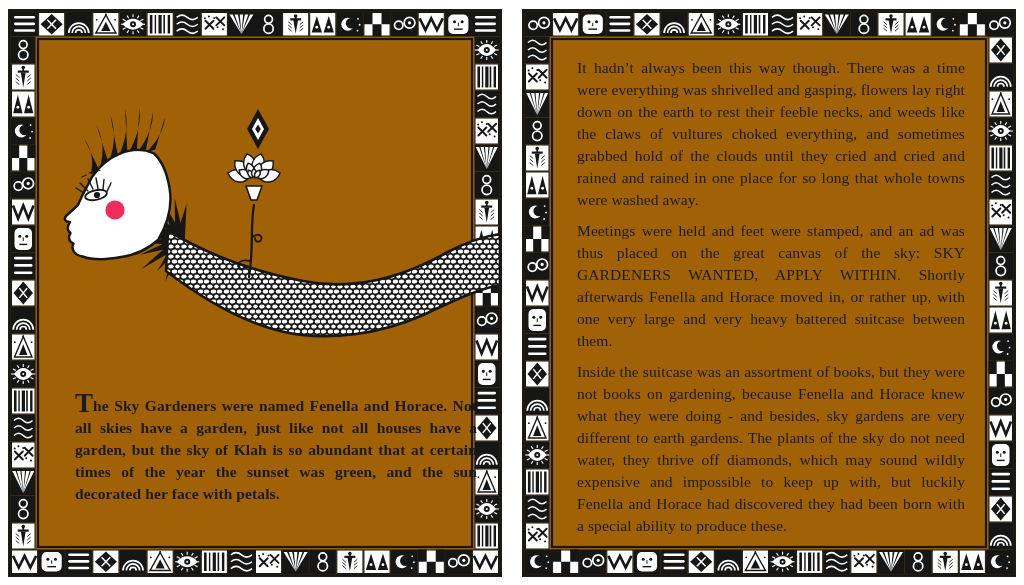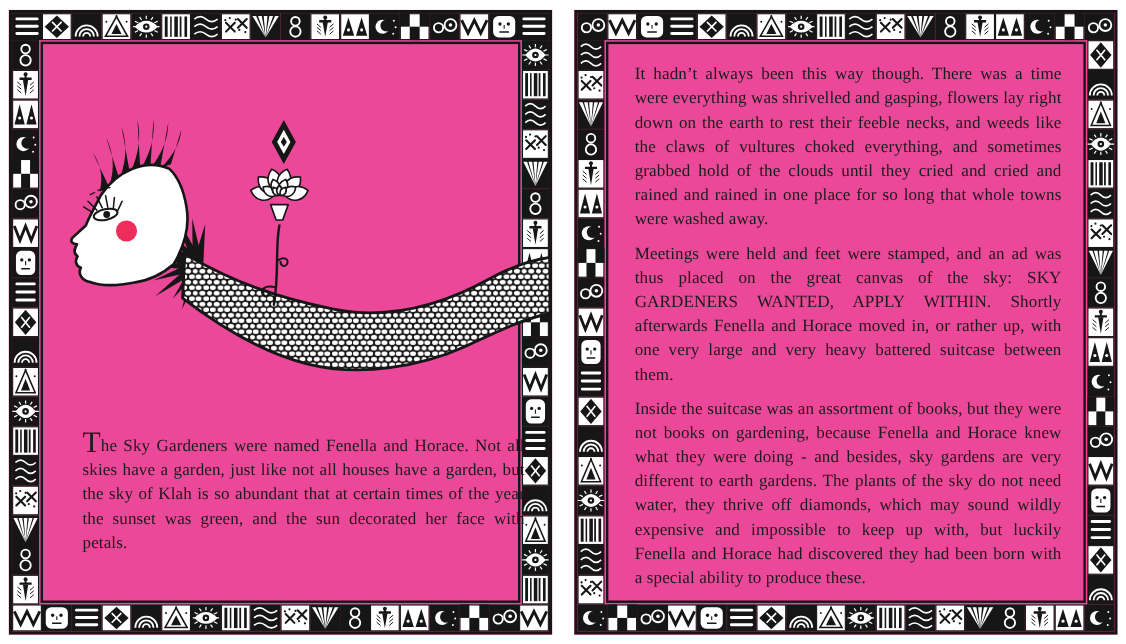--- a/index.html
+++ b/index.html
@@ -1,21 +1,21 @@
 <!DOCTYPE html>
 <html style="--ink: #1b1b1b; --accent: #ed2d5c;"><head>
 <meta charset="utf-8">
 <style>
   html,body{margin:0;padding:0;background:#ffffff;}
   body{width:1024px;height:585px;overflow:hidden;font-family:"Liberation Serif", serif;}
   .spread{width:1024px;height:585px;box-sizing:border-box;display:flex;gap:20px;padding:9px 8px 8px 8px;background:#ffffff;}
-  .page{position:relative;flex:0 0 494px;height:568px;background:#ec4899;}
+  .page{position:relative;flex:0 0 494px;height:568px;background:#a16207;}
   svg.frame{position:absolute;left:0;top:0;width:494px;height:568px;display:block;}
   .text-block{position:absolute;font-size:15.5px;line-height:22px;text-align:justify;color:var(--ink,#1b1b1b);letter-spacing:0.1px;z-index:3;}
-  .left-text{left:67px;right:25px;top:386px;}
+  .left-text{left:67px;right:25px;top:386px;font-weight:bold;}
   .right-text{left:55px;right:51px;top:48px;}
   .text-block p{margin:0;}
   .right-text p + p{margin-top:9px;}
   .dropcap{font-size:27px;line-height:0;position:relative;top:1px;}
 </style>
 </head>
 <body>
 
 <div class="spread">
 

